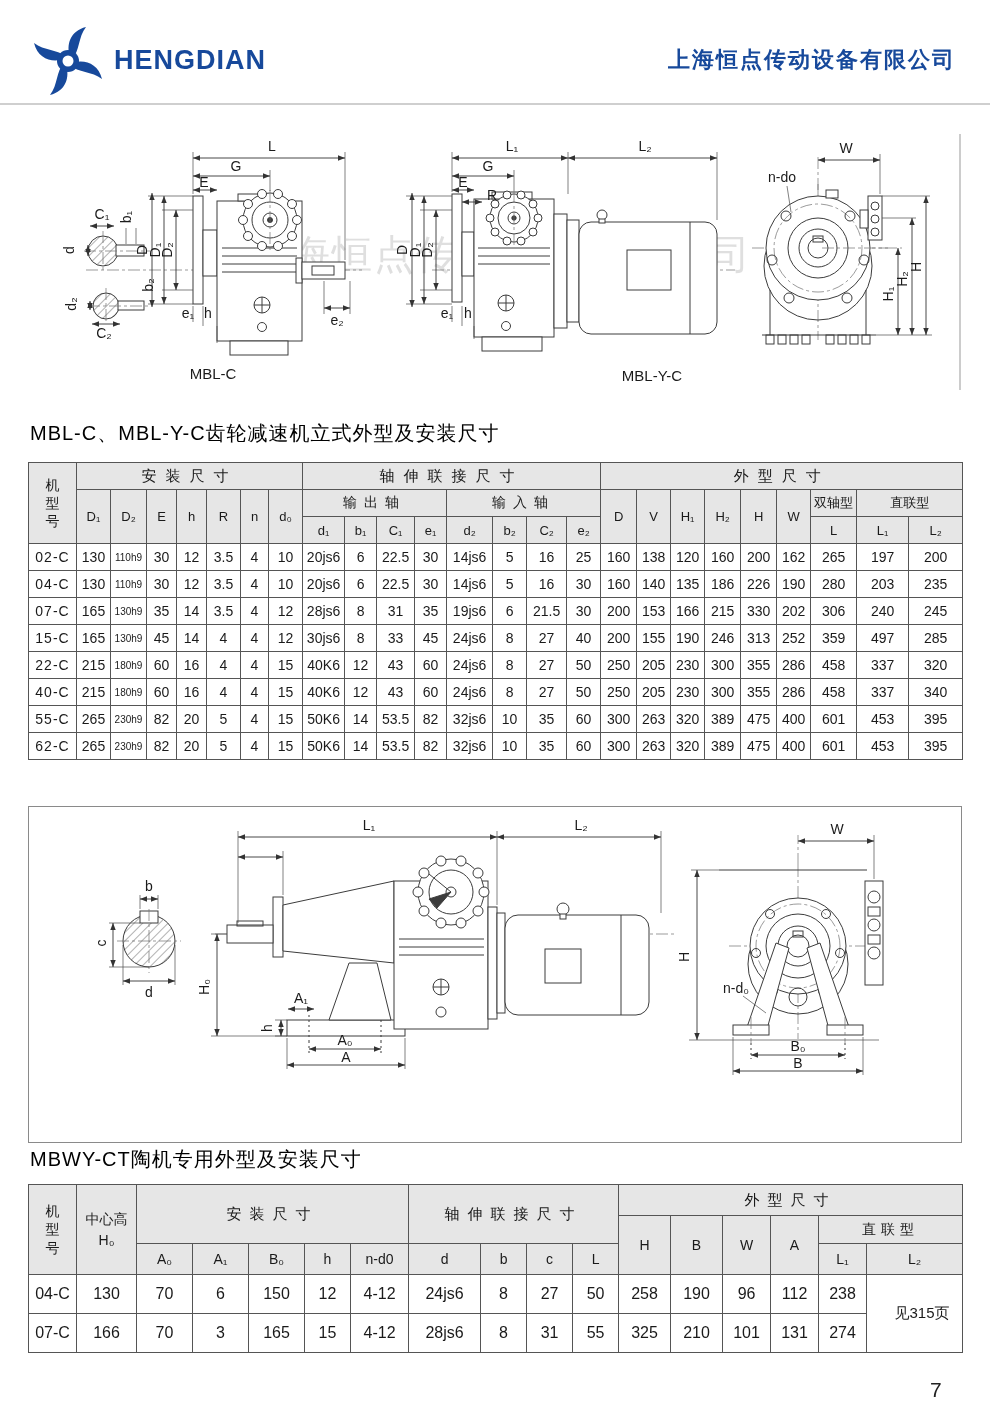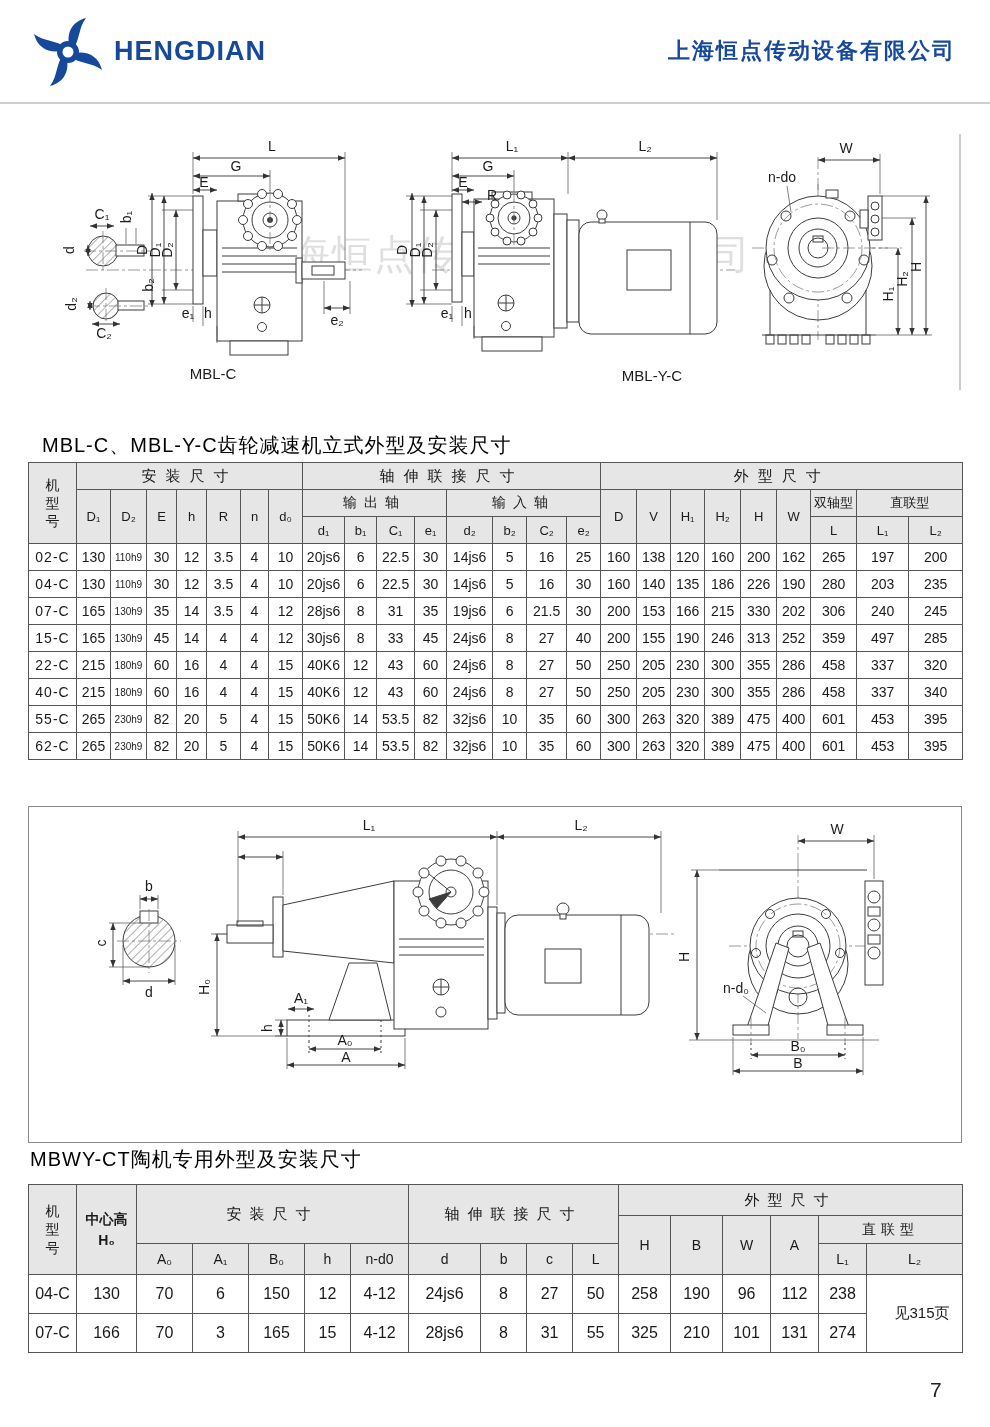--- a/index.html
+++ b/index.html
@@ -2,21 +2,21 @@
 <html><head>
 <meta charset="utf-8">
 <style>
   html,body{margin:0;padding:0;}
   body{
     width:990px;height:1427px;position:relative;background:#ffffff;
     font-family:"Liberation Sans", sans-serif;color:#1a1a1a;overflow:hidden;
   }
   
   .pageheader{
-    position:absolute;top:0;left:0;width:990px;height:104px;box-sizing:border-box;
+    position:absolute;top:17px;left:0;width:990px;height:88px;box-sizing:border-box;
     border-bottom:2px solid #cfcfcf;display:flex;align-items:center;justify-content:space-between;
     padding:0 34px;
   }
   .logo{display:flex;align-items:center;gap:12px;}
   .logo-text{color:#17499b;font-size:27px;font-weight:bold;letter-spacing:1px;}
   .company{color:#17499b;font-size:22px;font-weight:bold;letter-spacing:2px;}
   
   .fig1{position:absolute;top:98px;left:0;width:990px;height:306px;}
   .fig2{position:absolute;top:806px;left:28px;width:932px;height:335px;border:1px solid #8a8a8a;box-sizing:content-box;background:#fff;}
   svg text{font-family:"Liberation Sans", sans-serif;font-size:14px;fill:#1b1b1b;}
@@ -39,21 +39,21 @@
   .t1 th.grp{font-size:15px;letter-spacing:9px;}
   .t1 th.grp2{font-size:14px;letter-spacing:7px;}
   .t1 td{font-size:14px;height:26px;}
   .t1 tbody td:first-child{font-size:14px;letter-spacing:1px;}
   .t1 tbody td:nth-child(3){font-size:10px;text-align:center;}
   .t2{position:absolute;top:1184px;left:28px;width:934px;}
   .t2 th{font-size:14px;}
   .t2 th.grp{font-size:15px;letter-spacing:8px;}
   .t2 td{font-size:16px;height:38px;}
   .vtext{display:inline-block;width:16px;word-break:break-all;line-height:1.3;font-size:14px;}
-  .twoline span{display:block;line-height:1.5;font-weight:bold;}
+  .twoline span{display:block;line-height:1.5;}
   
   .pagenum{position:absolute;top:1378px;left:930px;font-size:21px;color:#222;}
 </style>
 </head>
 <body>
 
 <div class="pageheader">
   <div class="logo">
     <svg width="68" height="72" viewBox="0 0 68 72">
       <g transform="translate(34,37)" fill="#17499b">
@@ -320,21 +320,21 @@
       <text x="782" y="84" text-anchor="middle">n-do</text>
       <text transform="rotate(-90 893 196)" x="893" y="196" text-anchor="middle">H₁</text>
       <text transform="rotate(-90 907 181)" x="907" y="181" text-anchor="middle">H₂</text>
       <text transform="rotate(-90 921 169)" x="921" y="169" text-anchor="middle">H</text>
     </g>
     <line x1="960" y1="36" x2="960" y2="292" stroke="#999"></line>
   </g>
 </svg>
 </div>
 
-<h2 class="sec-title t1pos" style="margin:12px;font-weight:normal;">MBL-C、MBL-Y-C齿轮减速机立式外型及安装尺寸</h2>
+<h2 class="sec-title t1pos" style="margin:0;font-weight:normal;">MBL-C、MBL-Y-C齿轮减速机立式外型及安装尺寸</h2>
 
 <table class="t1">
   <colgroup>
     <col style="width:48px">
     <col style="width:34px">
       <col style="width:36px">
       <col style="width:30px">
       <col style="width:30px">
       <col style="width:34px">
       <col style="width:28px">

